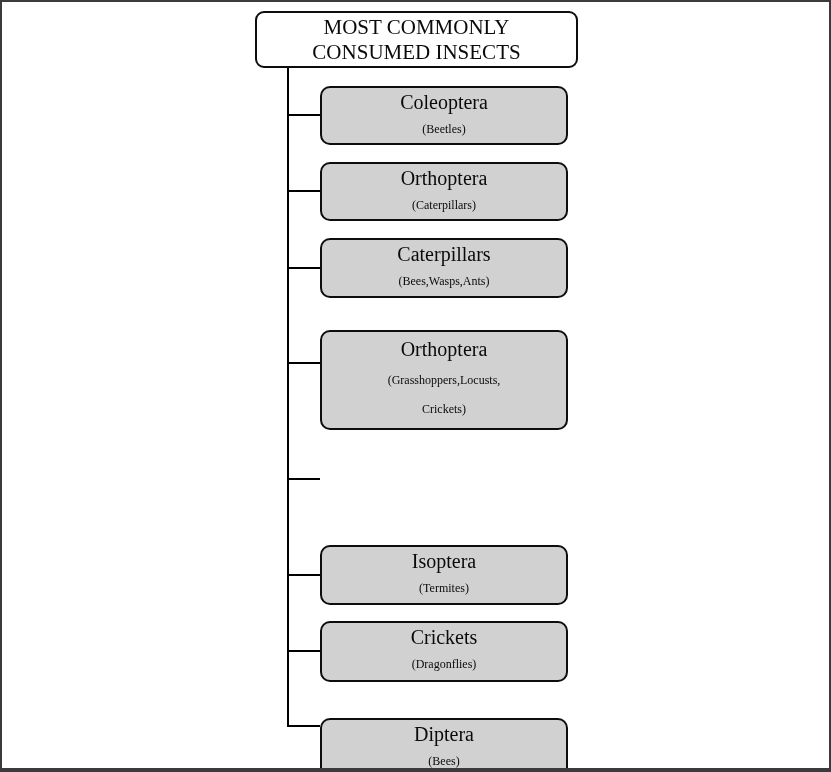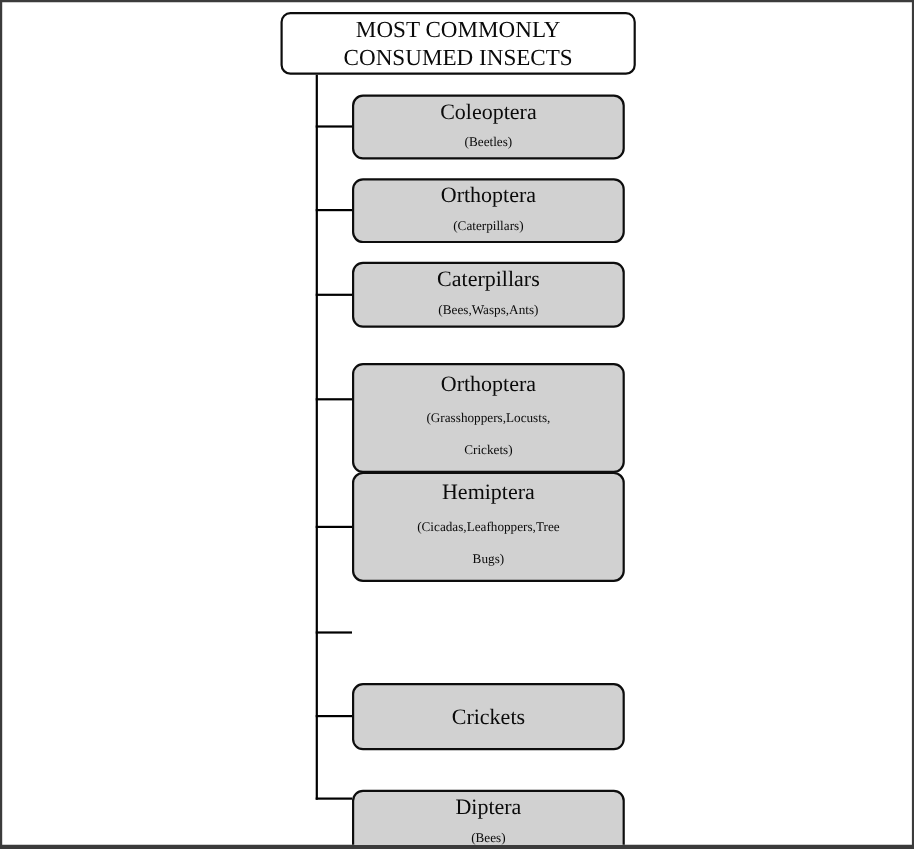--- a/index.html
+++ b/index.html
@@ -115,29 +115,29 @@
     <div class="node-order">Caterpillars</div>
     <div class="node-common">(Bees,Wasps,Ants)</div>
   </div>
 
   <div class="node" style="top:328px; height:100px">
     <div class="node-order">Orthoptera</div>
     <div class="node-common">(Grasshoppers,Locusts,
 Crickets)</div>
   </div>
 
-  <div class="node" style="top:427px; height:100px">
-    <div class="node-order">Hemiptera</div>
-    <div class="node-common">(Cicadas,Leafhoppers,Tree
-Bugs)</div>
+
+  <div class="node" style="top:543px; height:60px">
+    <div class="node-order">Isoptera</div>
+    <div class="node-common">(Termites)</div>
   </div>
-
 
   <div class="node" style="top:619px; height:61px">
     <div class="node-order">Crickets</div>
+    <div class="node-common">(Dragonflies)</div>
   </div>
 
   <div class="node" style="top:716px; height:61px">
     <div class="node-order">Diptera</div>
     <div class="node-common">(Bees)</div>
   </div>
 
 </div>
 
 </body></html>

